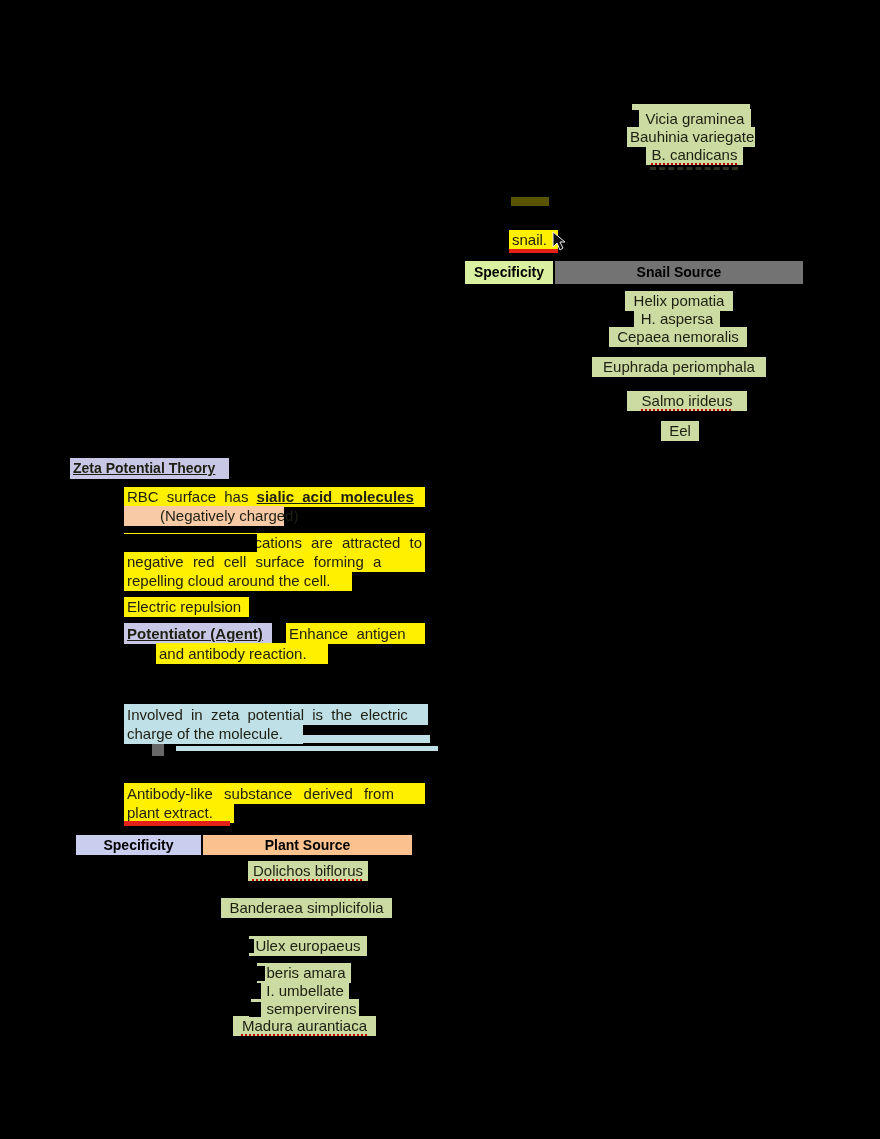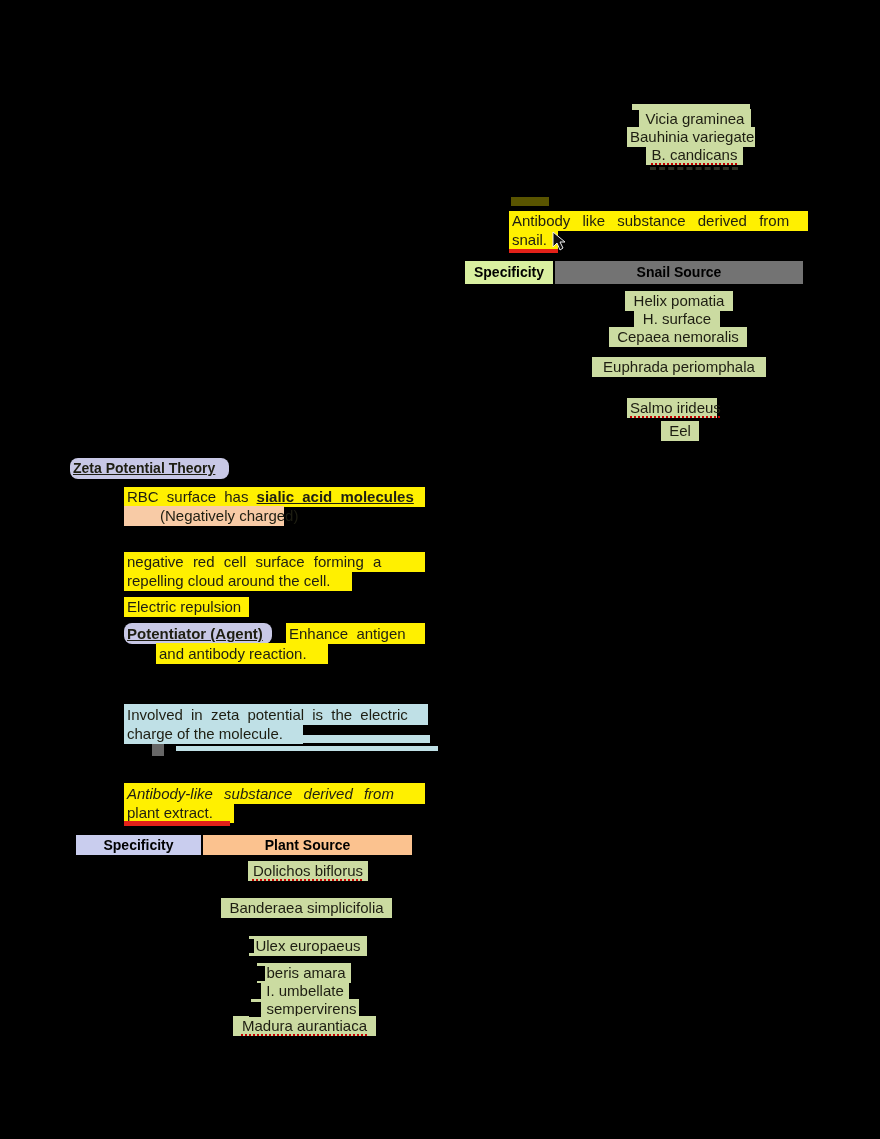--- a/index.html
+++ b/index.html
@@ -9,24 +9,24 @@
   }
   .hl{position:absolute;box-sizing:border-box;font-size:15px;line-height:20px;
       padding:0 3px;white-space:nowrap;color:#1e1e12;}
   .center{text-align:center;}
   .yellow{background:#fff000;}
   .green{background:#cbdba1;}
   .peach{background:#f8cba6;}
   .lav{background:#c8c8e6;}
   .blue{background:#bfe0e6;}
   .bold{font-weight:bold;}
-  .ul{text-decoration:underline;border-radius:8px;}
+  .ul{text-decoration:underline;}
   .ws4{word-spacing:4px;}
   .ws5{word-spacing:5px;}
-  .ws7{word-spacing:7px;font-style:italic;}
+  .ws7{word-spacing:7px;}
   .ws8{word-spacing:8px;}
   .spell{text-decoration:underline dotted #c40000 2px;text-underline-offset:3px;}
   .redbar{position:absolute;background:#e32119;}
   .blackbox{position:absolute;background:#000;}
   .tbl{position:absolute;display:flex;border:2px solid #000;box-sizing:border-box;}
   .tbl .cell{box-sizing:border-box;font-size:14px;font-weight:bold;text-align:center;
       color:#000;padding:3px 2px;border-right:2px solid #000;}
   .tbl .cell:last-child{border-right:none;}
   .strip{position:absolute;}
   .smudge{position:absolute;background:#8a8a8a;opacity:.75;}
@@ -41,48 +41,48 @@
 
   <div class="strip green" style="left:632px;top:104px;width:118px;height:6px;"></div>
   <div class="hl green center" style="left:639px;top:109px;width:112px;">Vicia graminea</div>
   <div class="hl green center" style="left:627px;top:127px;width:128px;">Bauhinia variegate</div>
   <div class="hl green center" style="left:646px;top:145px;width:97px;">
        <span class="spell">B. candicans</span></div>
   <div class="dashes" style="left:650px;top:163px;width:88px;height:4px;"></div>
 
   <div class="strip" style="left:511px;top:197px;width:38px;height:9px;background:rgba(255,240,0,.35);"></div>
 
-  <div class="hl yellow ws8" style="left:509px;top:211px;width:299px;">Antibody like substance derived from</div>
   <div class="hl yellow" style="left:509px;top:230px;width:49px;">snail.</div>
   <div class="redbar" style="left:509px;top:249px;width:49px;height:4px;"></div>
   <svg class="cursor-svg" style="left:551px;top:231px;" viewBox="0 0 16 20">
     <polygon points="2,1 2,16 6,12 9,19 12,17 9,11 14,11" fill="#111" stroke="#eee" stroke-width="1"></polygon>
   </svg>
 
   <div class="tbl" style="left:463px;top:259px;width:342px;height:27px;">
     <div class="cell" style="width:90px;background:#d9f0a0;">Specificity</div>
     <div class="cell" style="flex:1;background:#737373;">Snail Source</div>
   </div>
 
   <div class="hl green center" style="left:625px;top:291px;width:108px;">Helix pomatia</div>
-  <div class="hl green center" style="left:634px;top:309px;width:86px;">H. surface</div>
+  <div class="hl green center" style="left:634px;top:309px;width:86px;">H. aspersa</div>
   <div class="hl green center" style="left:609px;top:327px;width:138px;">Cepaea nemoralis</div>
   <div class="hl green center" style="left:592px;top:357px;width:174px;">Euphrada periomphala</div>
-  <div class="hl green center" style="left:627px;top:391px;width:90px;margin-top:7px;">
+  <div class="hl green center" style="left:627px;top:391px;width:120px;">
        <span class="spell">Salmo irideus</span></div>
   <div class="hl green center" style="left:661px;top:421px;width:38px;">Eel</div>
 
   <div class="hl lav bold ul" style="left:70px;top:458px;width:159px;font-size:14px;line-height:21px;">Zeta Potential Theory</div>
 
   <div class="hl yellow ws4" style="left:124px;top:487px;width:301px;">
     <span>RBC surface has</span>
     <span class="bold ul">sialic acid molecules</span>
   </div>
   <div class="hl peach" style="left:124px;top:506px;width:160px;padding-left:36px;">(Negatively charged)</div>
 
+  <div class="hl yellow ws5" style="left:124px;top:533px;width:301px;text-align:right;">cations are attracted to</div>
   <div class="blackbox" style="left:124px;top:534px;width:133px;height:18px;"></div>
   <div class="hl yellow ws5" style="left:124px;top:552px;width:301px;">negative red cell surface forming a</div>
   <div class="hl yellow" style="left:124px;top:571px;width:228px;">repelling cloud around the cell.</div>
 
   <div class="hl yellow" style="left:124px;top:597px;width:125px;">Electric repulsion</div>
 
   <div class="hl lav bold ul" style="left:124px;top:623px;width:148px;line-height:21px;">Potentiator (Agent)</div>
   <div class="hl yellow ws4" style="left:286px;top:623px;width:139px;line-height:21px;">Enhance antigen</div>
   <div class="hl yellow" style="left:124px;top:643px;width:172px;line-height:21px;margin-left:32px;">and antibody reaction.</div>
 

